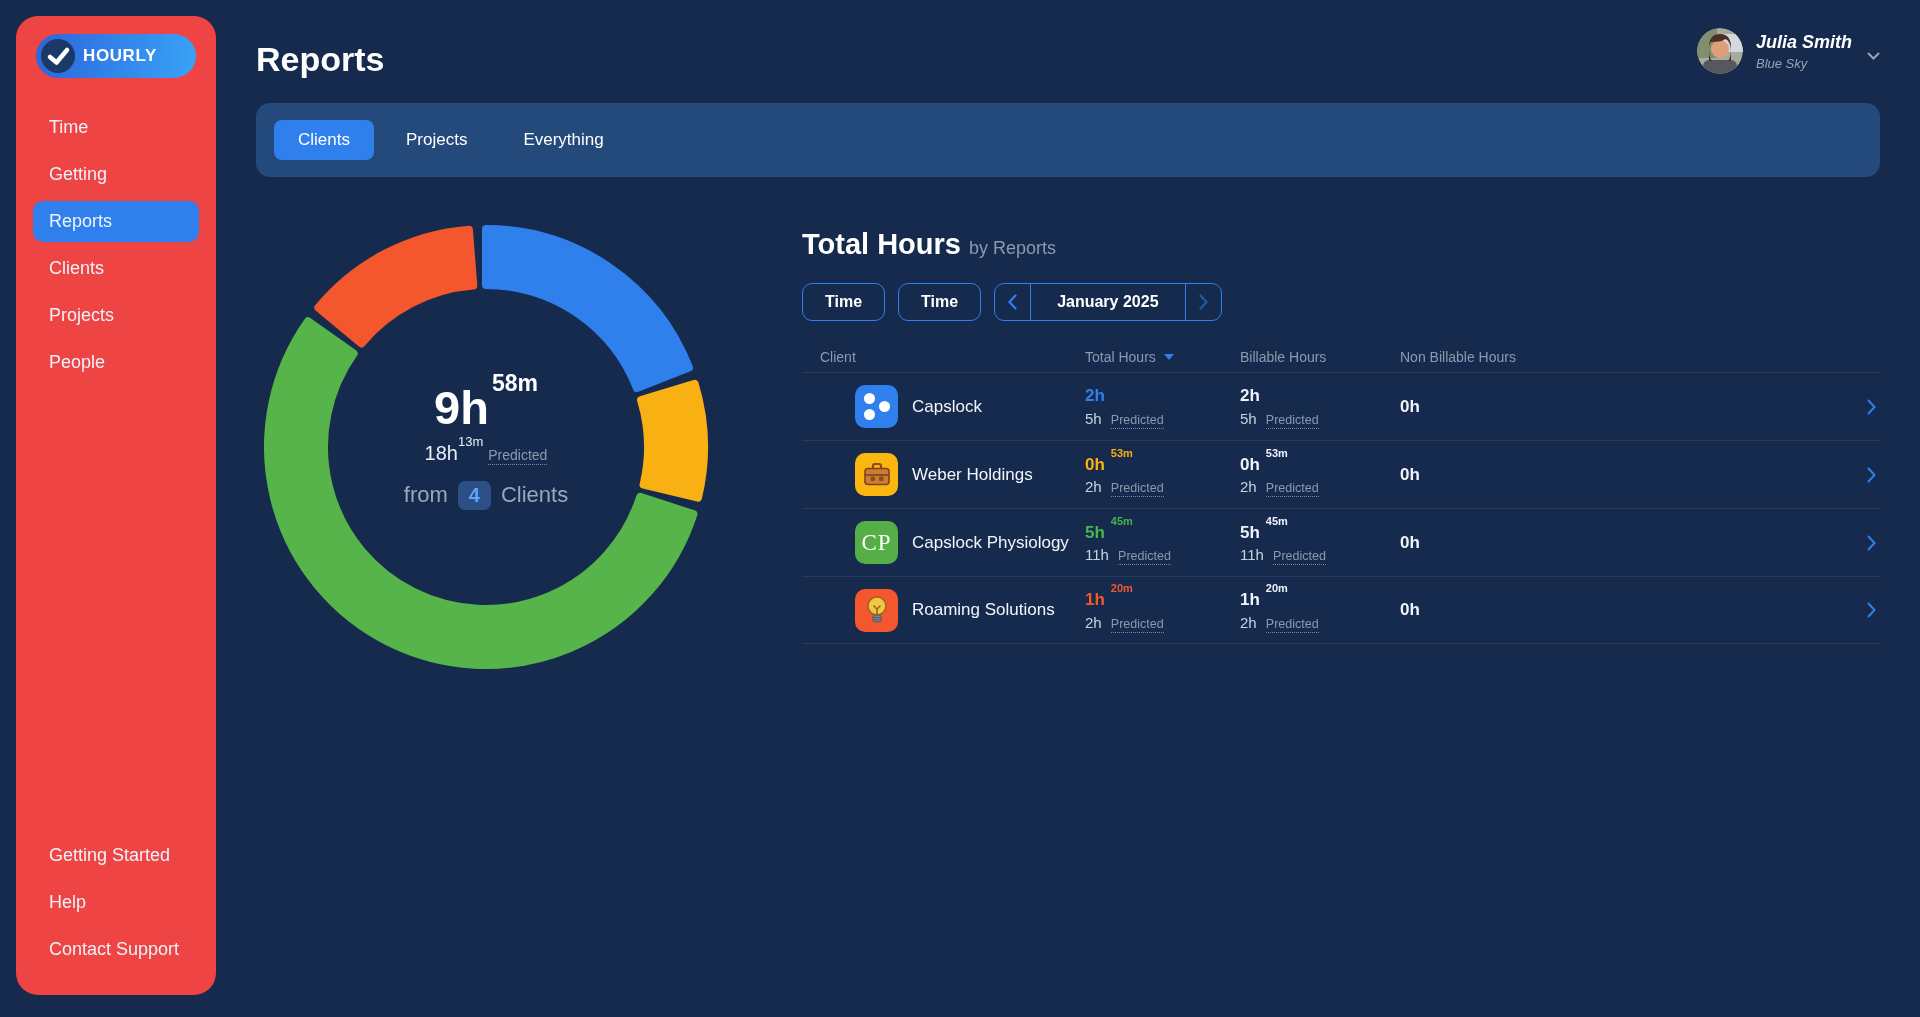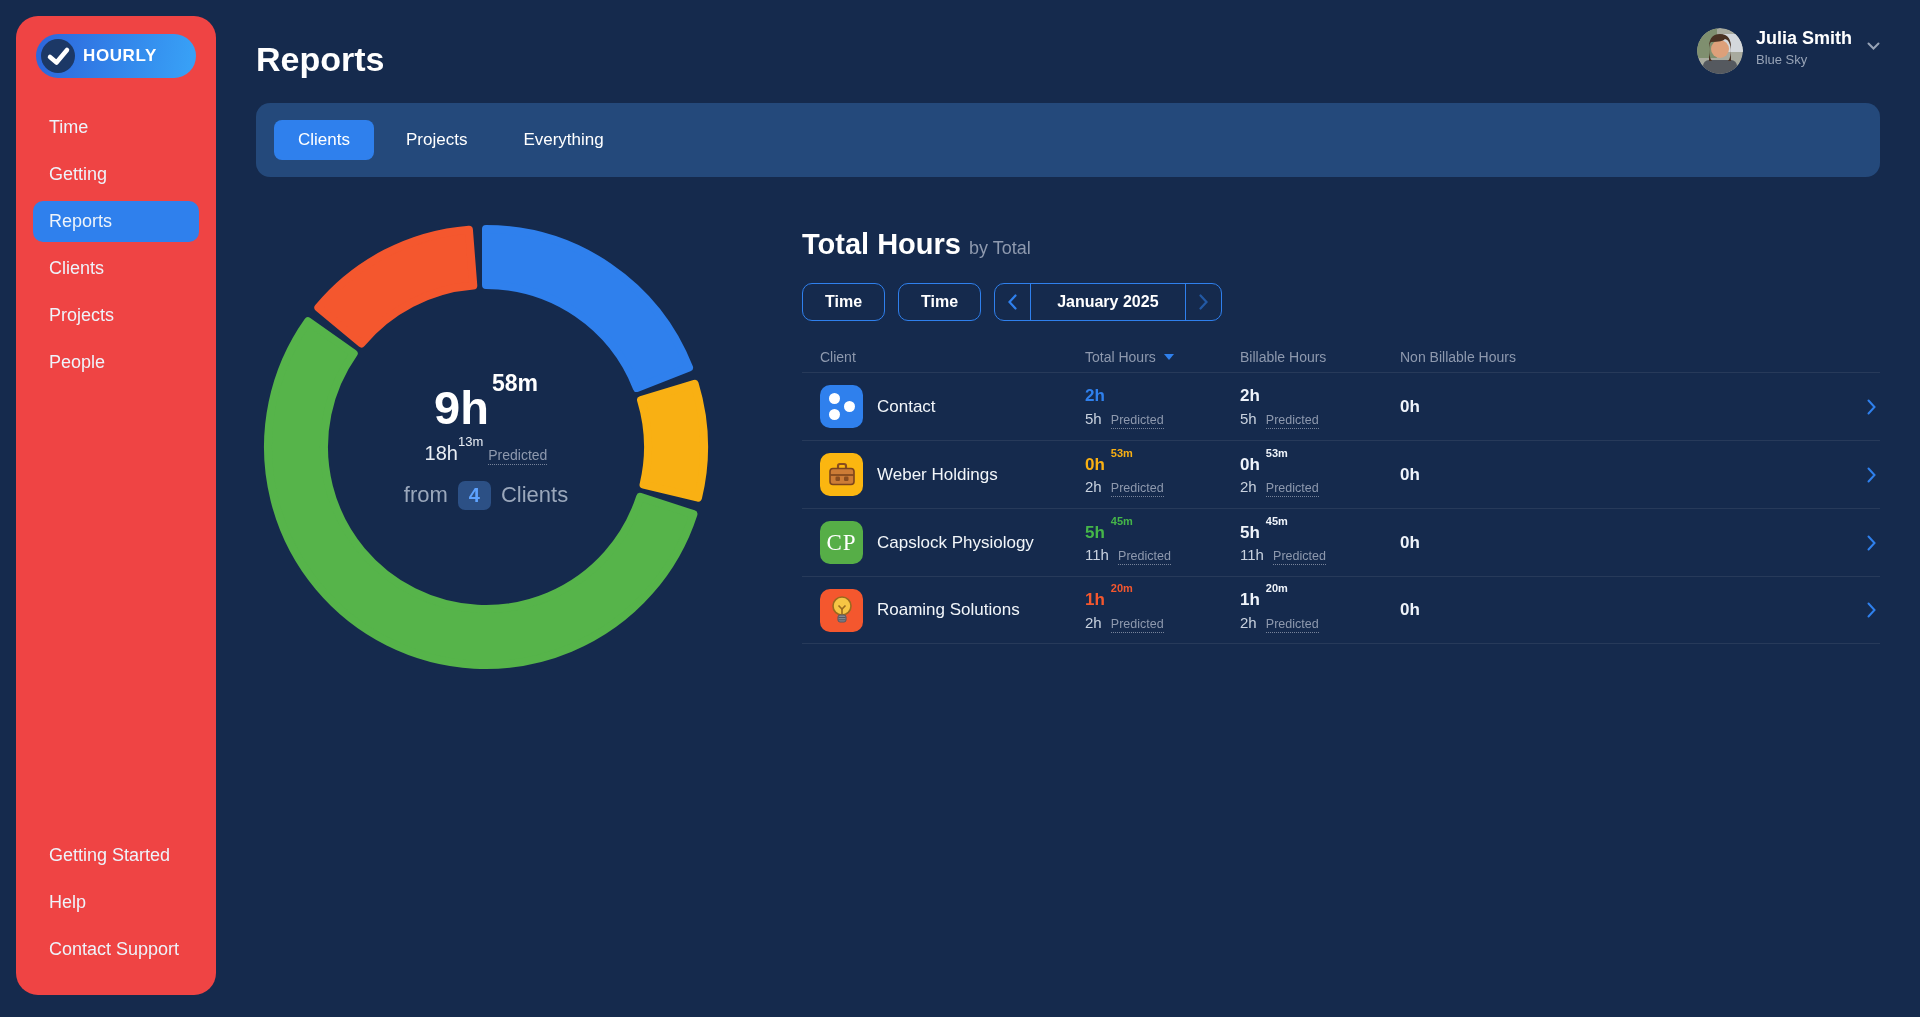--- a/index.html
+++ b/index.html
@@ -29,21 +29,21 @@
     font-size:18px; font-weight:500; color:#eef3fa; cursor:pointer;
   }
   .nav-item.active {
     background:#2f80ed; border-radius:10px; margin:3px 17px; padding-left:16px; height:41px;
   }
   .nav-footer { position:absolute; bottom:22px; left:0; right:0; }
 
   
   .page-title { position:absolute; left:256px; top:40px; font-size:34px; font-weight:600; color:#fff; }
   .user {
-    position:absolute; right:40px; top:28px; display:flex; align-items:flex-start; gap:13px; cursor:pointer;
+    position:absolute; right:40px; top:28px; display:flex; align-items:center; gap:13px; cursor:pointer;font-style:italic;
   }
   .avatar { width:46px; height:46px; border-radius:50%; overflow:hidden; flex:none; }
   .user-name { font-size:18px; font-weight:600; color:#fff; }
   .user-company { font-size:13px; color:#97a3b6; margin-top:3px; }
   .user-chevron { margin-left:2px; margin-top:8px; }
 
   
   .tabbar {
     position:absolute; left:256px; top:103px; width:1624px; height:74px;
     background:#24497b; border-radius:14px; display:flex; align-items:center; padding-left:18px;
@@ -99,21 +99,21 @@
   .th { display:flex; align-items:center; }
   .sort-arrow {
     width:0; height:0; border-left:5px solid transparent; border-right:5px solid transparent;
     border-top:6px solid #2f80ed; display:inline-block; margin-left:8px;
   }
   .trow { height:68px; border-top:1px solid rgba(255,255,255,.08); cursor:pointer; }
   .trow:last-child { border-bottom:1px solid rgba(255,255,255,.08); }
   .client-cell { display:flex; align-items:center; gap:14px; }
   .icon {
     width:43px; height:43px; border-radius:10px; position:relative; flex:none;
-    display:flex; align-items:center; justify-content:center;
+    display:flex; align-items:center; justify-content:center;margin-left:35px;
   }
   .dot { position:absolute; width:11px; height:11px; border-radius:50%; background:#fff; }
   .d1 { left:9px; top:8px; } .d2 { left:24px; top:16px; } .d3 { left:9px; top:24px; }
   .cp-text { font-family:"Liberation Serif","DejaVu Serif",serif; font-size:23px; color:#fff; letter-spacing:1px; }
   .client-name { font-size:17px; color:#f2f6fa; }
   .val-main { font-size:17px; font-weight:600; line-height:1; }
   .val-main sup { font-size:11px; position:relative; top:-6px; margin-left:6px; font-weight:700; }
   .val-main.white { color:#eef3fa; }
   .val-pred { margin-top:6px; font-size:15px; color:#c9d2df; }
   .val-pred .pred-label { font-size:12.5px; }
@@ -198,21 +198,21 @@
     <div class="donut-pred"><span>18h</span><sup>13m</sup><span class="pred-label">Predicted</span></div>
     <div class="donut-from">
       <span>from</span>
       <span class="client-chip">4</span>
       <span>Clients</span>
     </div>
   </div>
 </div>
 
 <section class="report">
-  <h2><span class="report-title">Total Hours</span><span class="report-subtitle">by Total</span></h2>
+  <h2><span class="report-title">Total Hours</span><span class="report-subtitle">by Reports</span></h2>
 
   <div class="controls">
     <button class="ctrl-btn">Time</button>
     <button class="ctrl-btn">Time</button>
     <div class="date-group">
       <span class="date-nav prev">
         <svg width="9" height="16" viewBox="0 0 9 16">
             <path d="M7.5 1.5 L1.5 8 L7.5 14.5" stroke="#2f80ed" stroke-width="2.2" fill="none" stroke-linecap="round"></path>
           </svg>
       </span>
@@ -237,21 +237,21 @@
       <span class="th"></span>
     </div>
     <div>
         <div class="trow">
     <div class="client-cell">
       <span class="icon" style="background:#2f80ed">
               <i class="dot d1"></i>
               <i class="dot d2"></i>
               <i class="dot d3"></i>
             </span>
-      <span class="client-name">Contact</span>
+      <span class="client-name">Capslock</span>
     </div>
     <div>
             <div class="val-main" style="color:#2f80ed">2h</div>
           <div class="val-pred">5h <span class="pred-label">Predicted</span></div>
           </div>
     <div>
             <div class="val-main white">2h</div>
           <div class="val-pred">5h <span class="pred-label">Predicted</span></div>
           </div>
     <div class="nb">0h</div>

